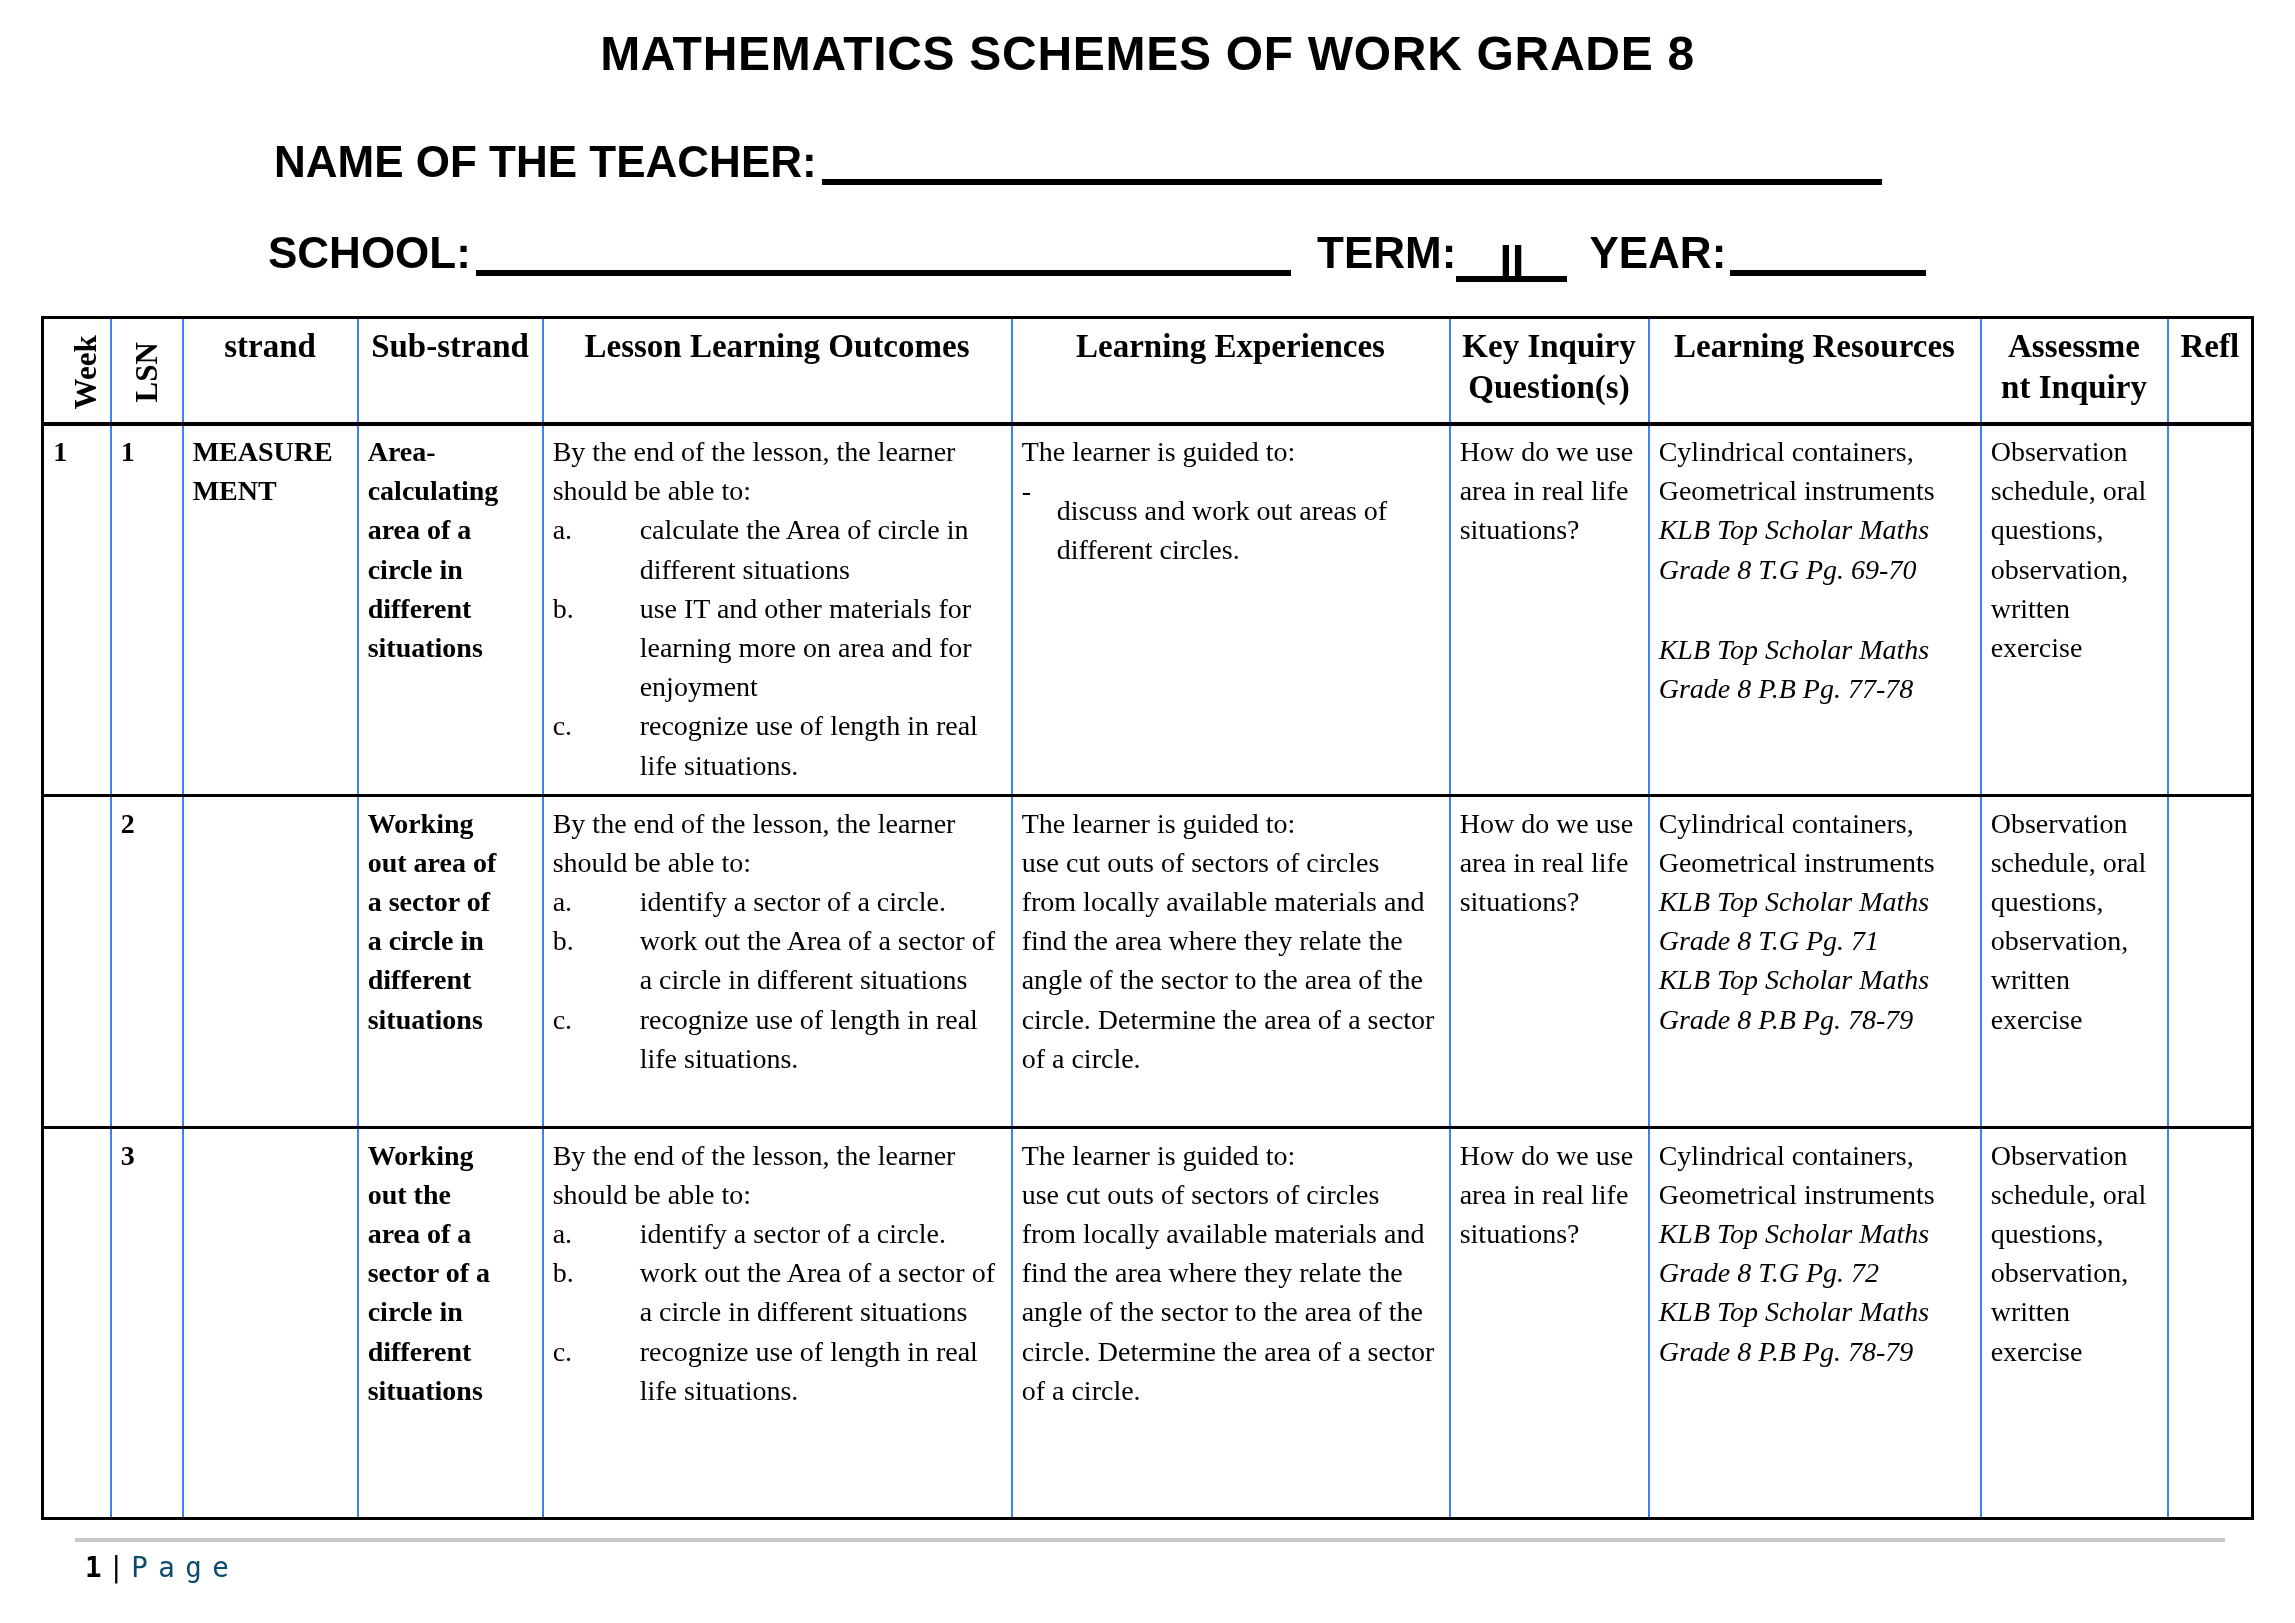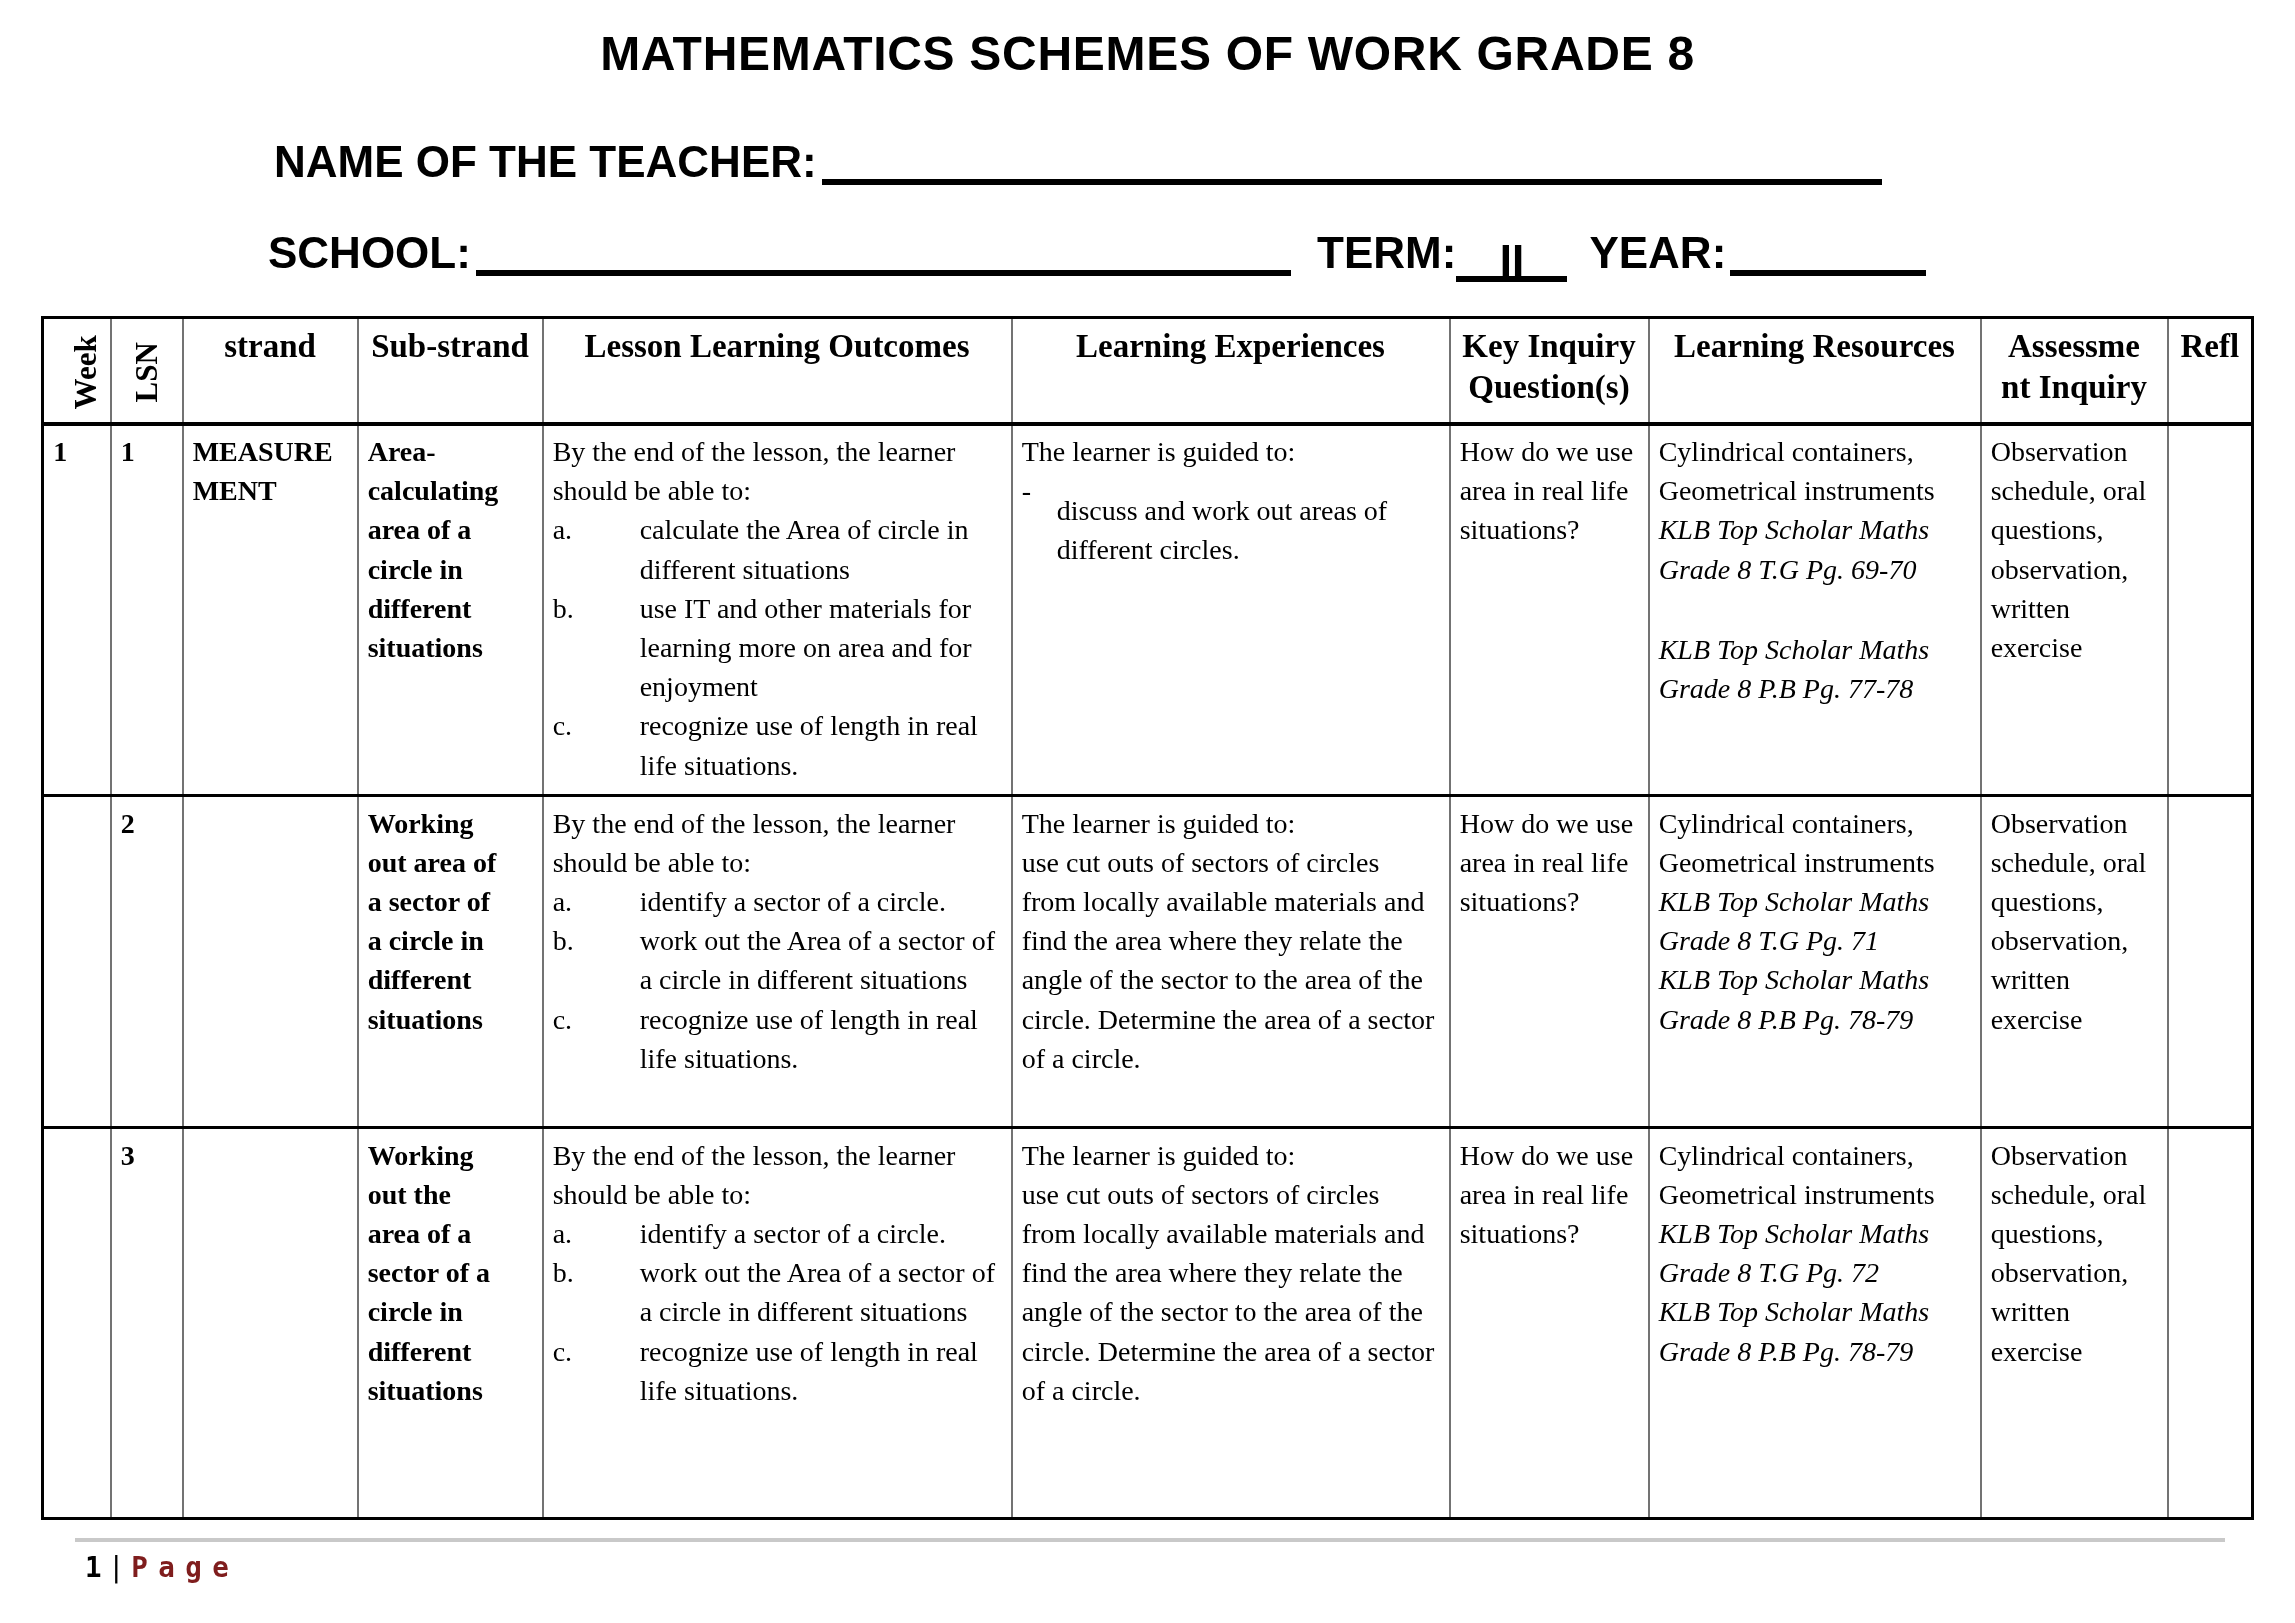--- a/index.html
+++ b/index.html
@@ -41,21 +41,21 @@
   .gap-term { display:inline-block; width:26px; }
   .gap-year { display:inline-block; width:22px; }
   
   table.sow {
     margin:34px 0 0 41px;
     width:2210px;
     border-collapse:collapse;
     table-layout:fixed;
     border:3.9px solid #000;
   }
-  th, td { border:2px solid #737373; vertical-align:top; }
+  th, td { border:2px solid #3b82f6; vertical-align:top; }
   thead tr { border-bottom:4.6px solid #000; }
   tbody tr { border-bottom:3.9px solid #000; }
   th {
     font-weight:bold; font-size:33px;
     text-align:center; padding:6.5px 5.2px 3.9px 5.2px;
     line-height:1.25;
   }
   td {
     font-size:28px; line-height:1.4;
     padding:6.5px 9.2px 5.2px 9.2px;
@@ -85,21 +85,21 @@
     width:2150px; height:3.3px;
     background:#c9c9c9;
   }
   .footer-text {
     margin:9.2px 0 0 85px;
     font-family:"DejaVu Sans Mono", monospace;
     font-size:27.5px;
   }
   .pg-num { font-weight:bold; color:#000; }
   .pg-sep { color:#000; padding:0 6.5px; }
-  .pg-word { color:#7f1d1d; letter-spacing:10.5px;font-weight:bold; }
+  .pg-word { color:#0c4a6e; letter-spacing:10.5px; }
 </style>
 </head>
 <body>
 
 <div class="sheet">
 
   <div class="doc-title">MATHEMATICS SCHEMES OF WORK GRADE 8</div>
 
   <div class="fill-line line-teacher">
     <span>NAME OF THE TEACHER:</span><span class="blank blank-teacher"></span>

